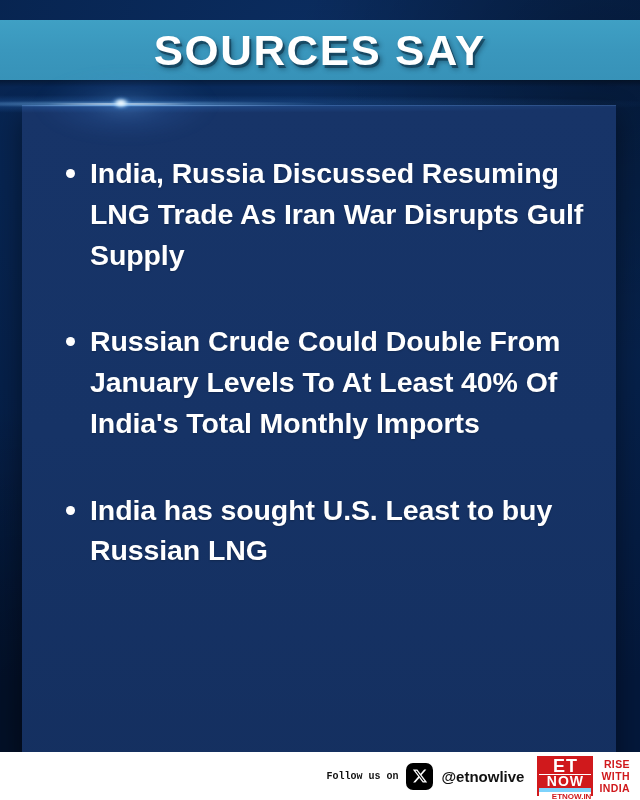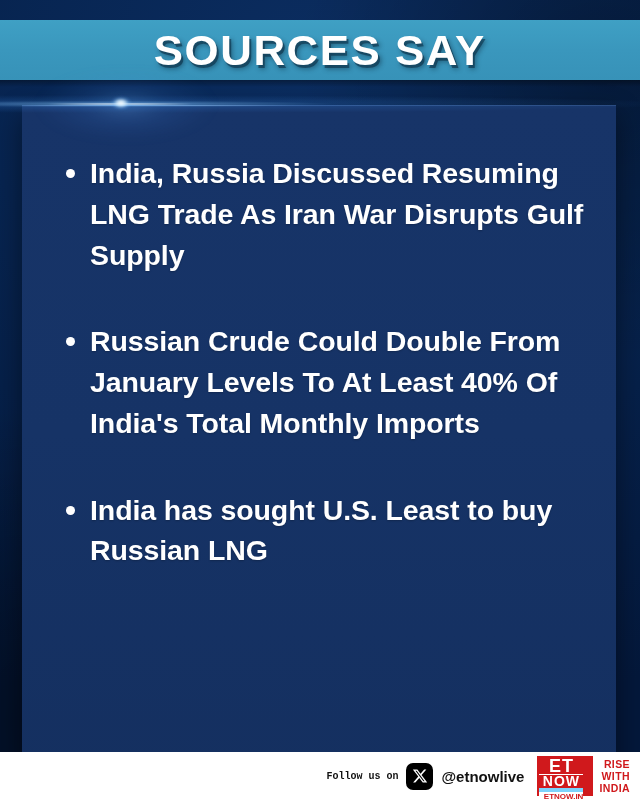--- a/index.html
+++ b/index.html
@@ -233,21 +233,21 @@
     align-items: stretch;
     margin-left: 13px;
     height: 40px;
   }
   .etnow-left {
     display: flex;
     flex-direction: column;
     justify-content: space-between;
     width: 56px;
     background: #d0191c;
-    padding: 2px 10px 0 2px;
+    padding: 2px 2px 0 2px;
     box-sizing: border-box;
   }
   .etnow-et {
     font-family: "Liberation Sans Narrow", "Liberation Sans", sans-serif;
     font-size: 18px;
     font-weight: bold;
     color: #ffffff;
     letter-spacing: 1px;
     line-height: 16px;
     text-align: center;

